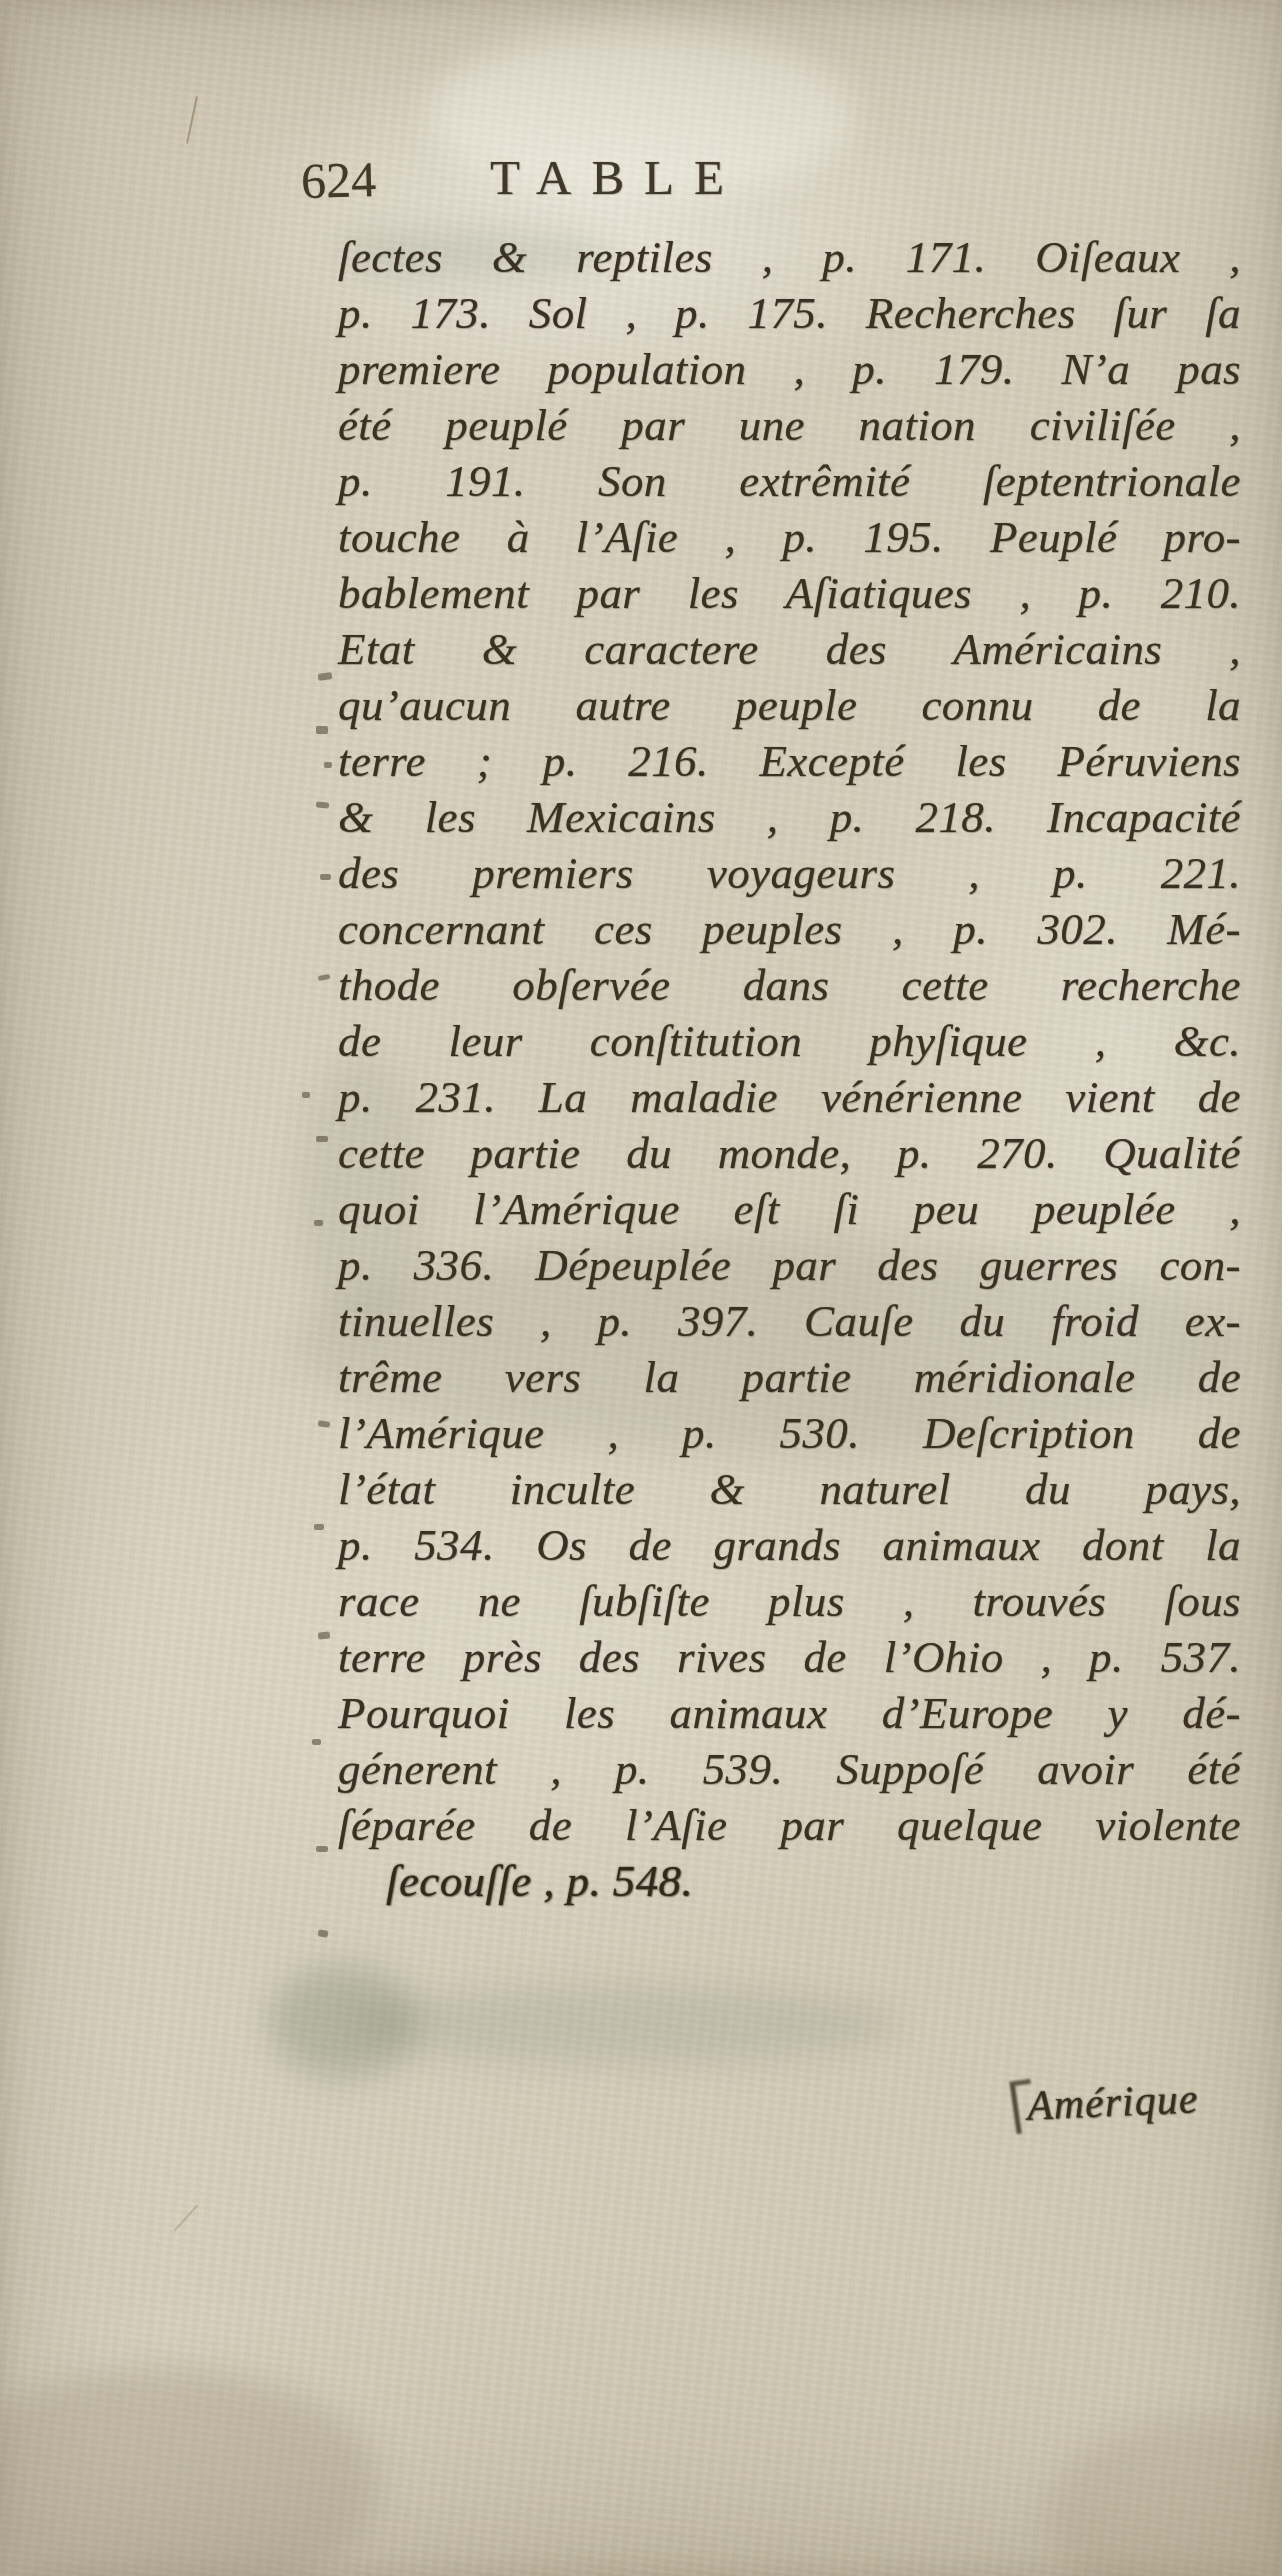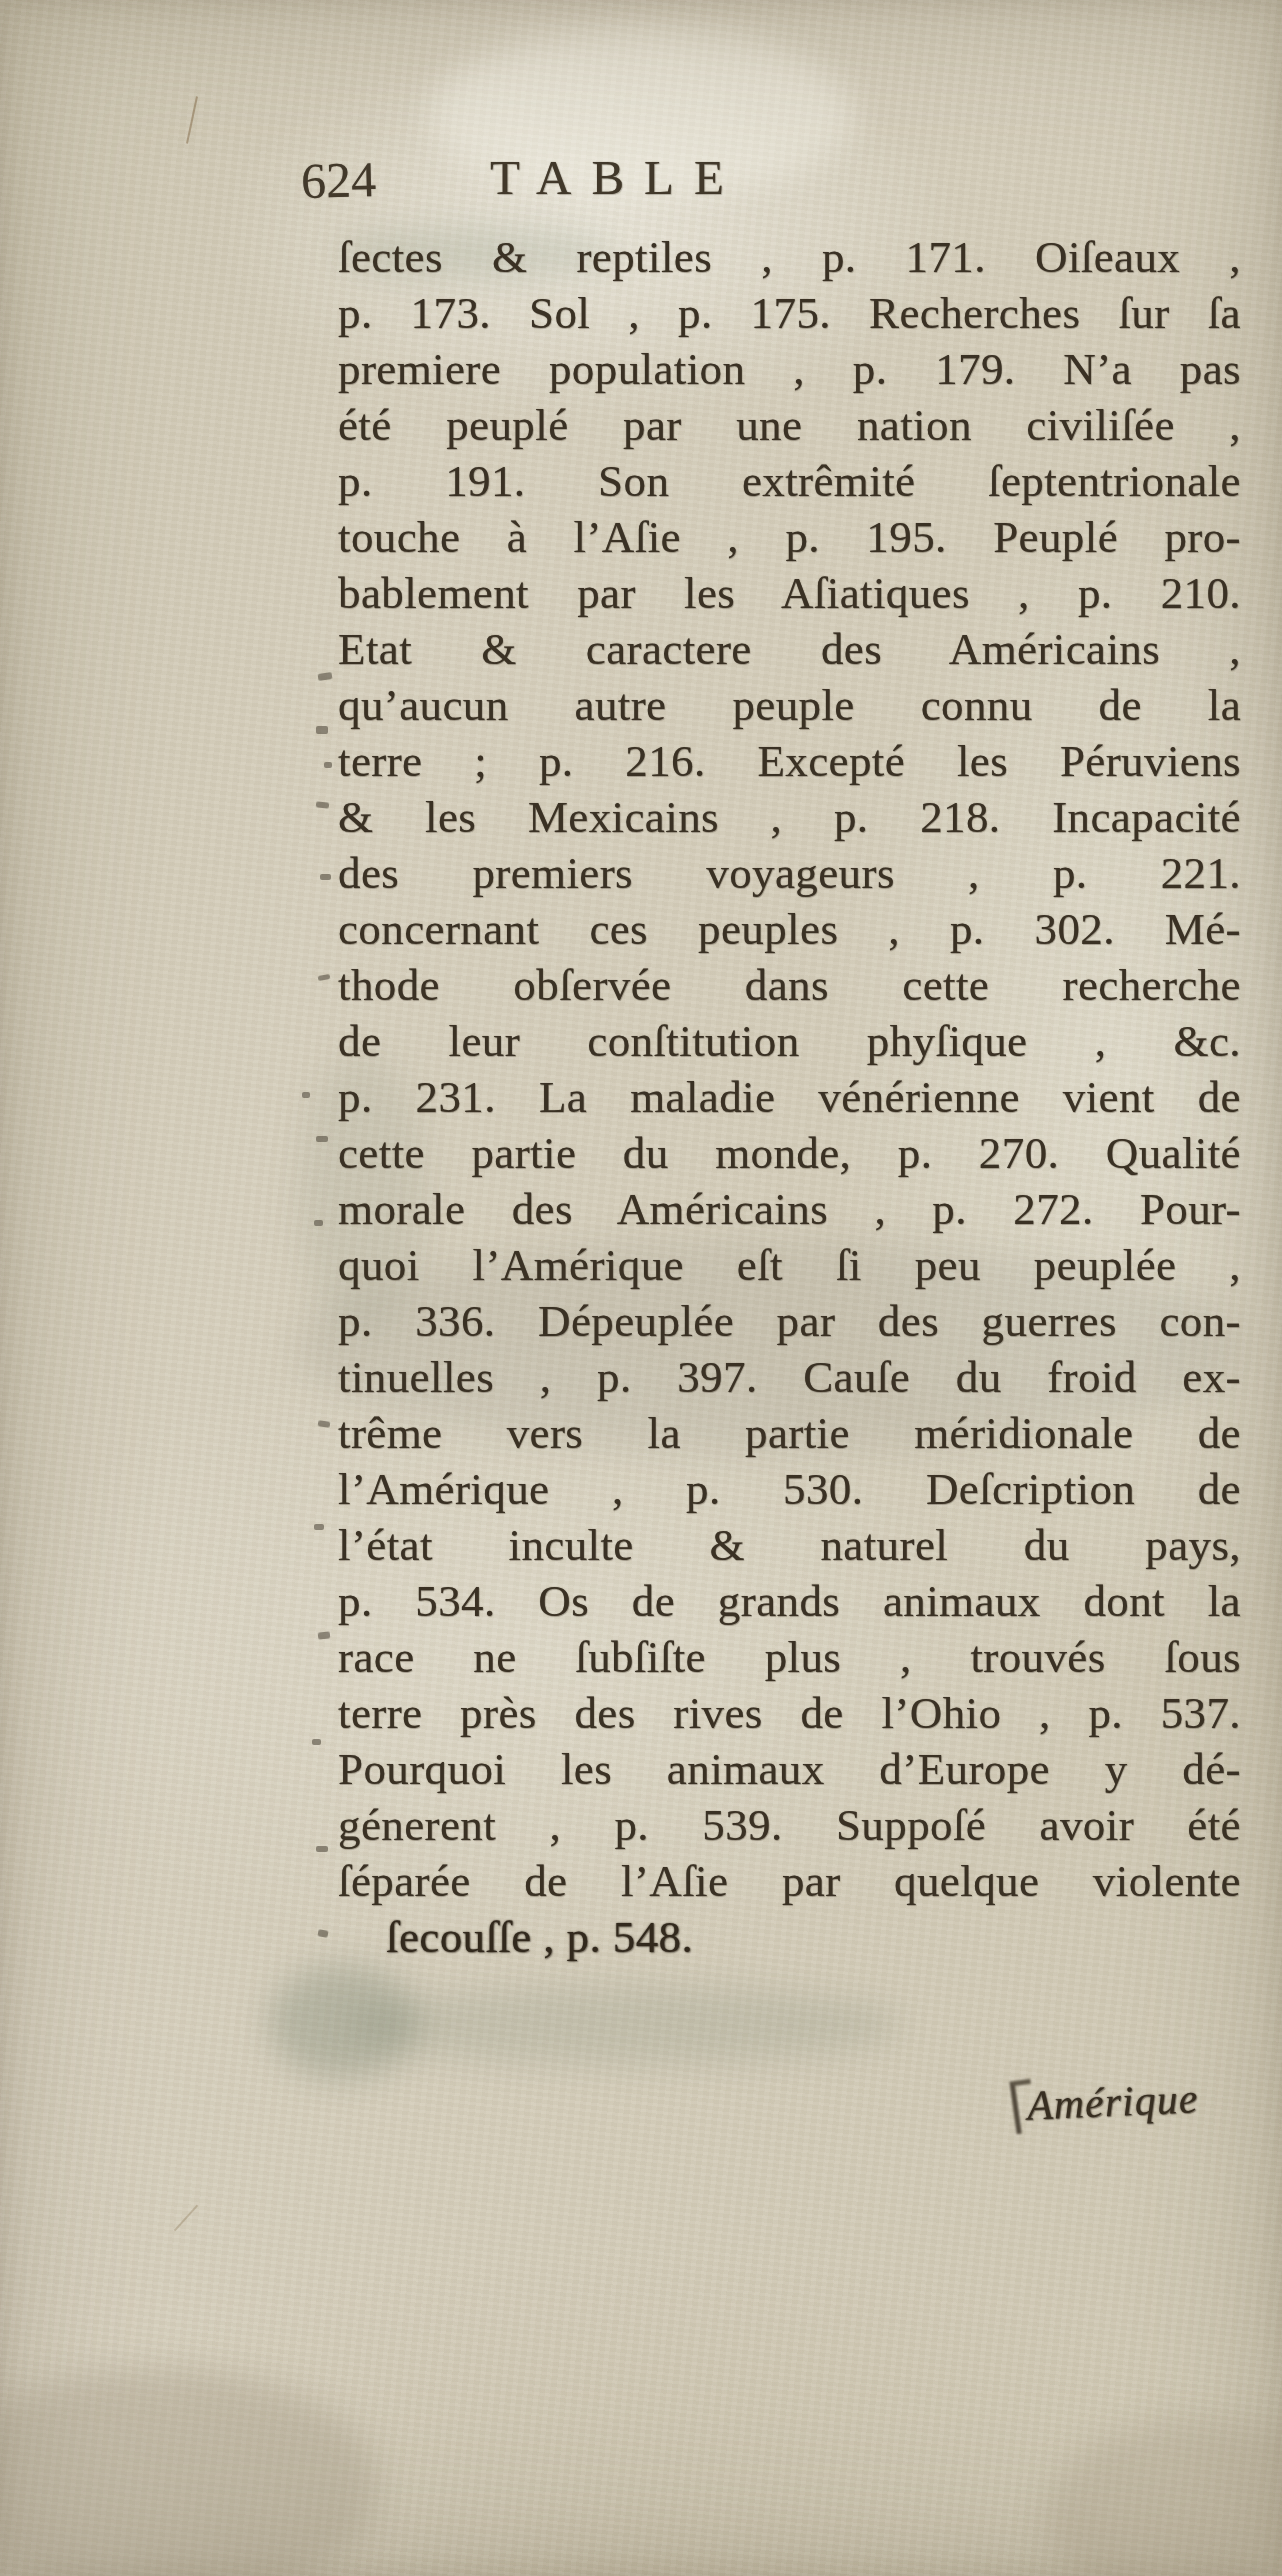--- a/index.html
+++ b/index.html
@@ -41,21 +41,21 @@
     letter-spacing:20px;
     text-shadow:0 0 1px rgba(60,50,36,0.65), 1px 1px 1px rgba(60,50,36,0.25);
   }
   .textblock{
     position:absolute;left:338px;top:229px;width:903px;
     font-size:45px;line-height:56px;
     color:#3a3124;
     letter-spacing:0.4px;
     text-shadow:0 0 1px rgba(58,49,36,0.55), 0.6px 0.6px 0.7px rgba(58,49,36,0.3);
   }
-  .line{text-align:justify;text-align-last:justify;white-space:nowrap;}
+  .line{text-align:justify;text-align-last:justify;white-space:nowrap;font-style:italic;}
   .line.last{
     text-align-last:left;white-space:normal;
     color:#32291d;
     text-shadow:0 0 2px rgba(45,36,24,0.8), 1px 1px 1.5px rgba(45,36,24,0.45);
     margin-left:48px;
   }
   .catchword{
     position:absolute;left:1027px;top:2078px;
     font-size:42px;font-style:italic;color:#372e21;
     transform:rotate(-2.5deg);
@@ -118,21 +118,20 @@
       <div class="line">Etat &amp; caractere des Américains ,</div>
       <div class="line">qu’aucun autre peuple connu de la</div>
       <div class="line">terre ; p. 216. Excepté les Péruviens</div>
       <div class="line">&amp; les Mexicains , p. 218. Incapacité</div>
       <div class="line">des premiers voyageurs , p. 221.</div>
       <div class="line">concernant ces peuples , p. 302. Mé-</div>
       <div class="line">thode obſervée dans cette recherche</div>
       <div class="line">de leur conſtitution phyſique , &amp;c.</div>
       <div class="line">p. 231. La maladie vénérienne vient de</div>
       <div class="line">cette partie du monde, p. 270. Qualité</div>
-      <div class="line">morale des Américains , p. 272. Pour-</div>
       <div class="line">quoi l’Amérique eſt ſi peu peuplée ,</div>
       <div class="line">p. 336. Dépeuplée par des guerres con-</div>
       <div class="line">tinuelles , p. 397. Cauſe du froid ex-</div>
       <div class="line">trême vers la partie méridionale de</div>
       <div class="line">l’Amérique , p. 530. Deſcription de</div>
       <div class="line">l’état inculte &amp; naturel du pays,</div>
       <div class="line">p. 534. Os de grands animaux dont la</div>
       <div class="line">race ne ſubſiſte plus , trouvés ſous</div>
       <div class="line">terre près des rives de l’Ohio , p. 537.</div>
       <div class="line">Pourquoi les animaux d’Europe y dé-</div>

